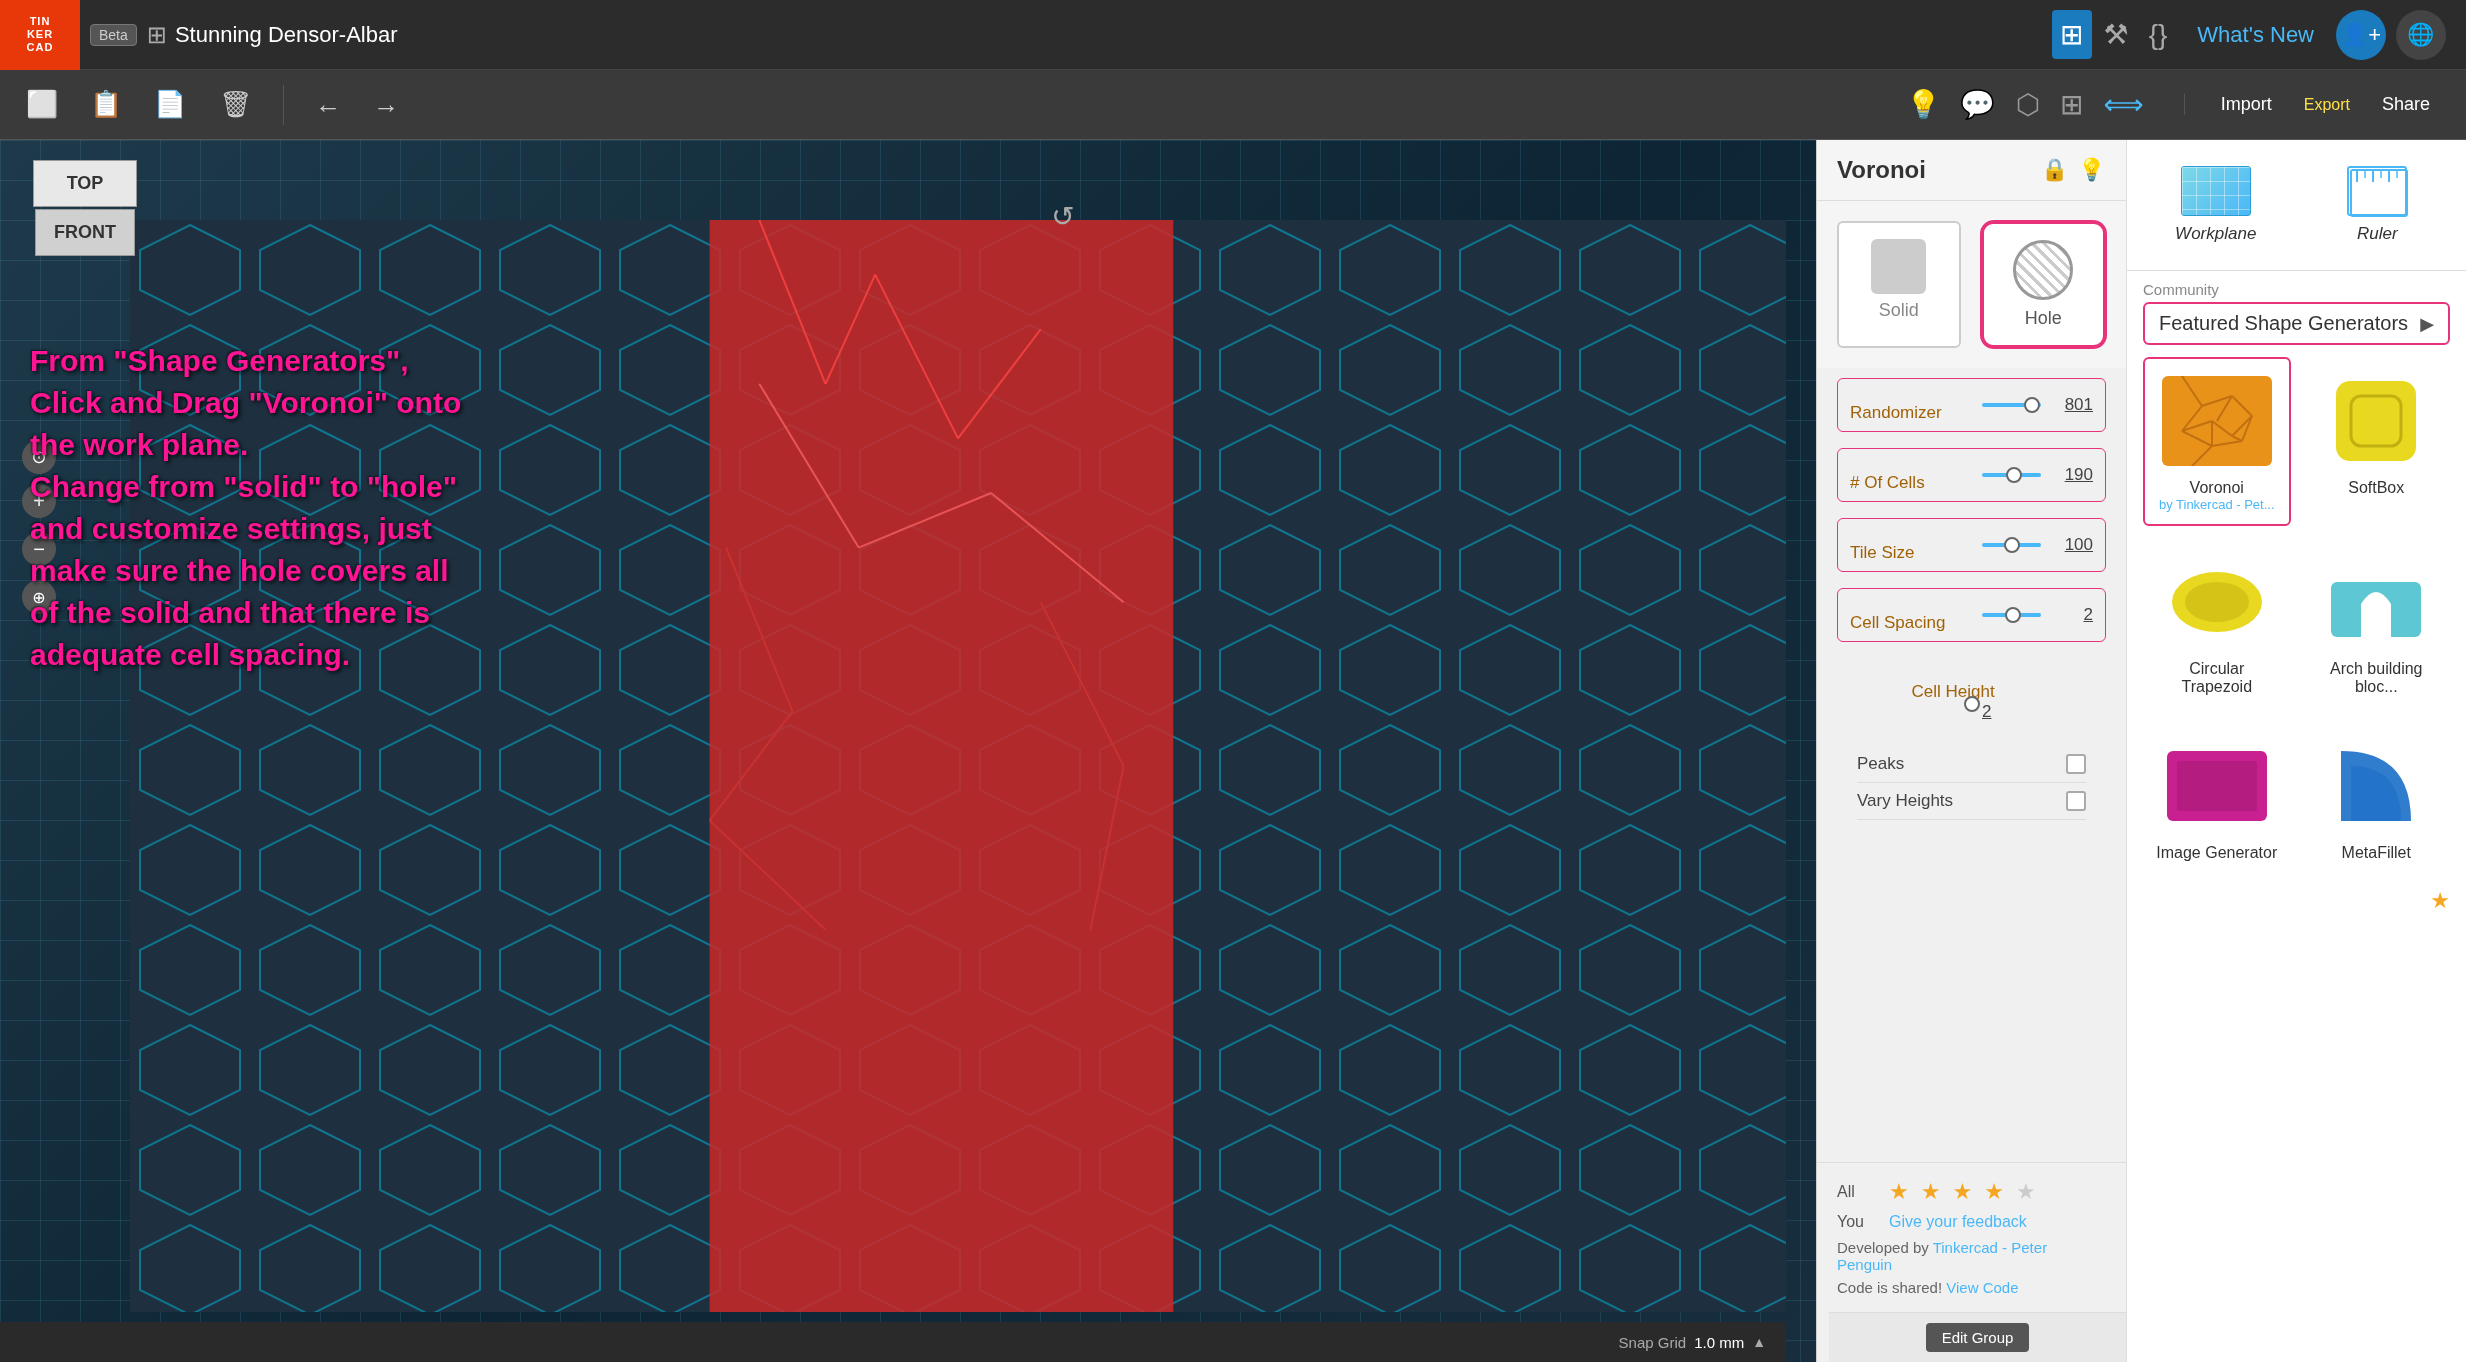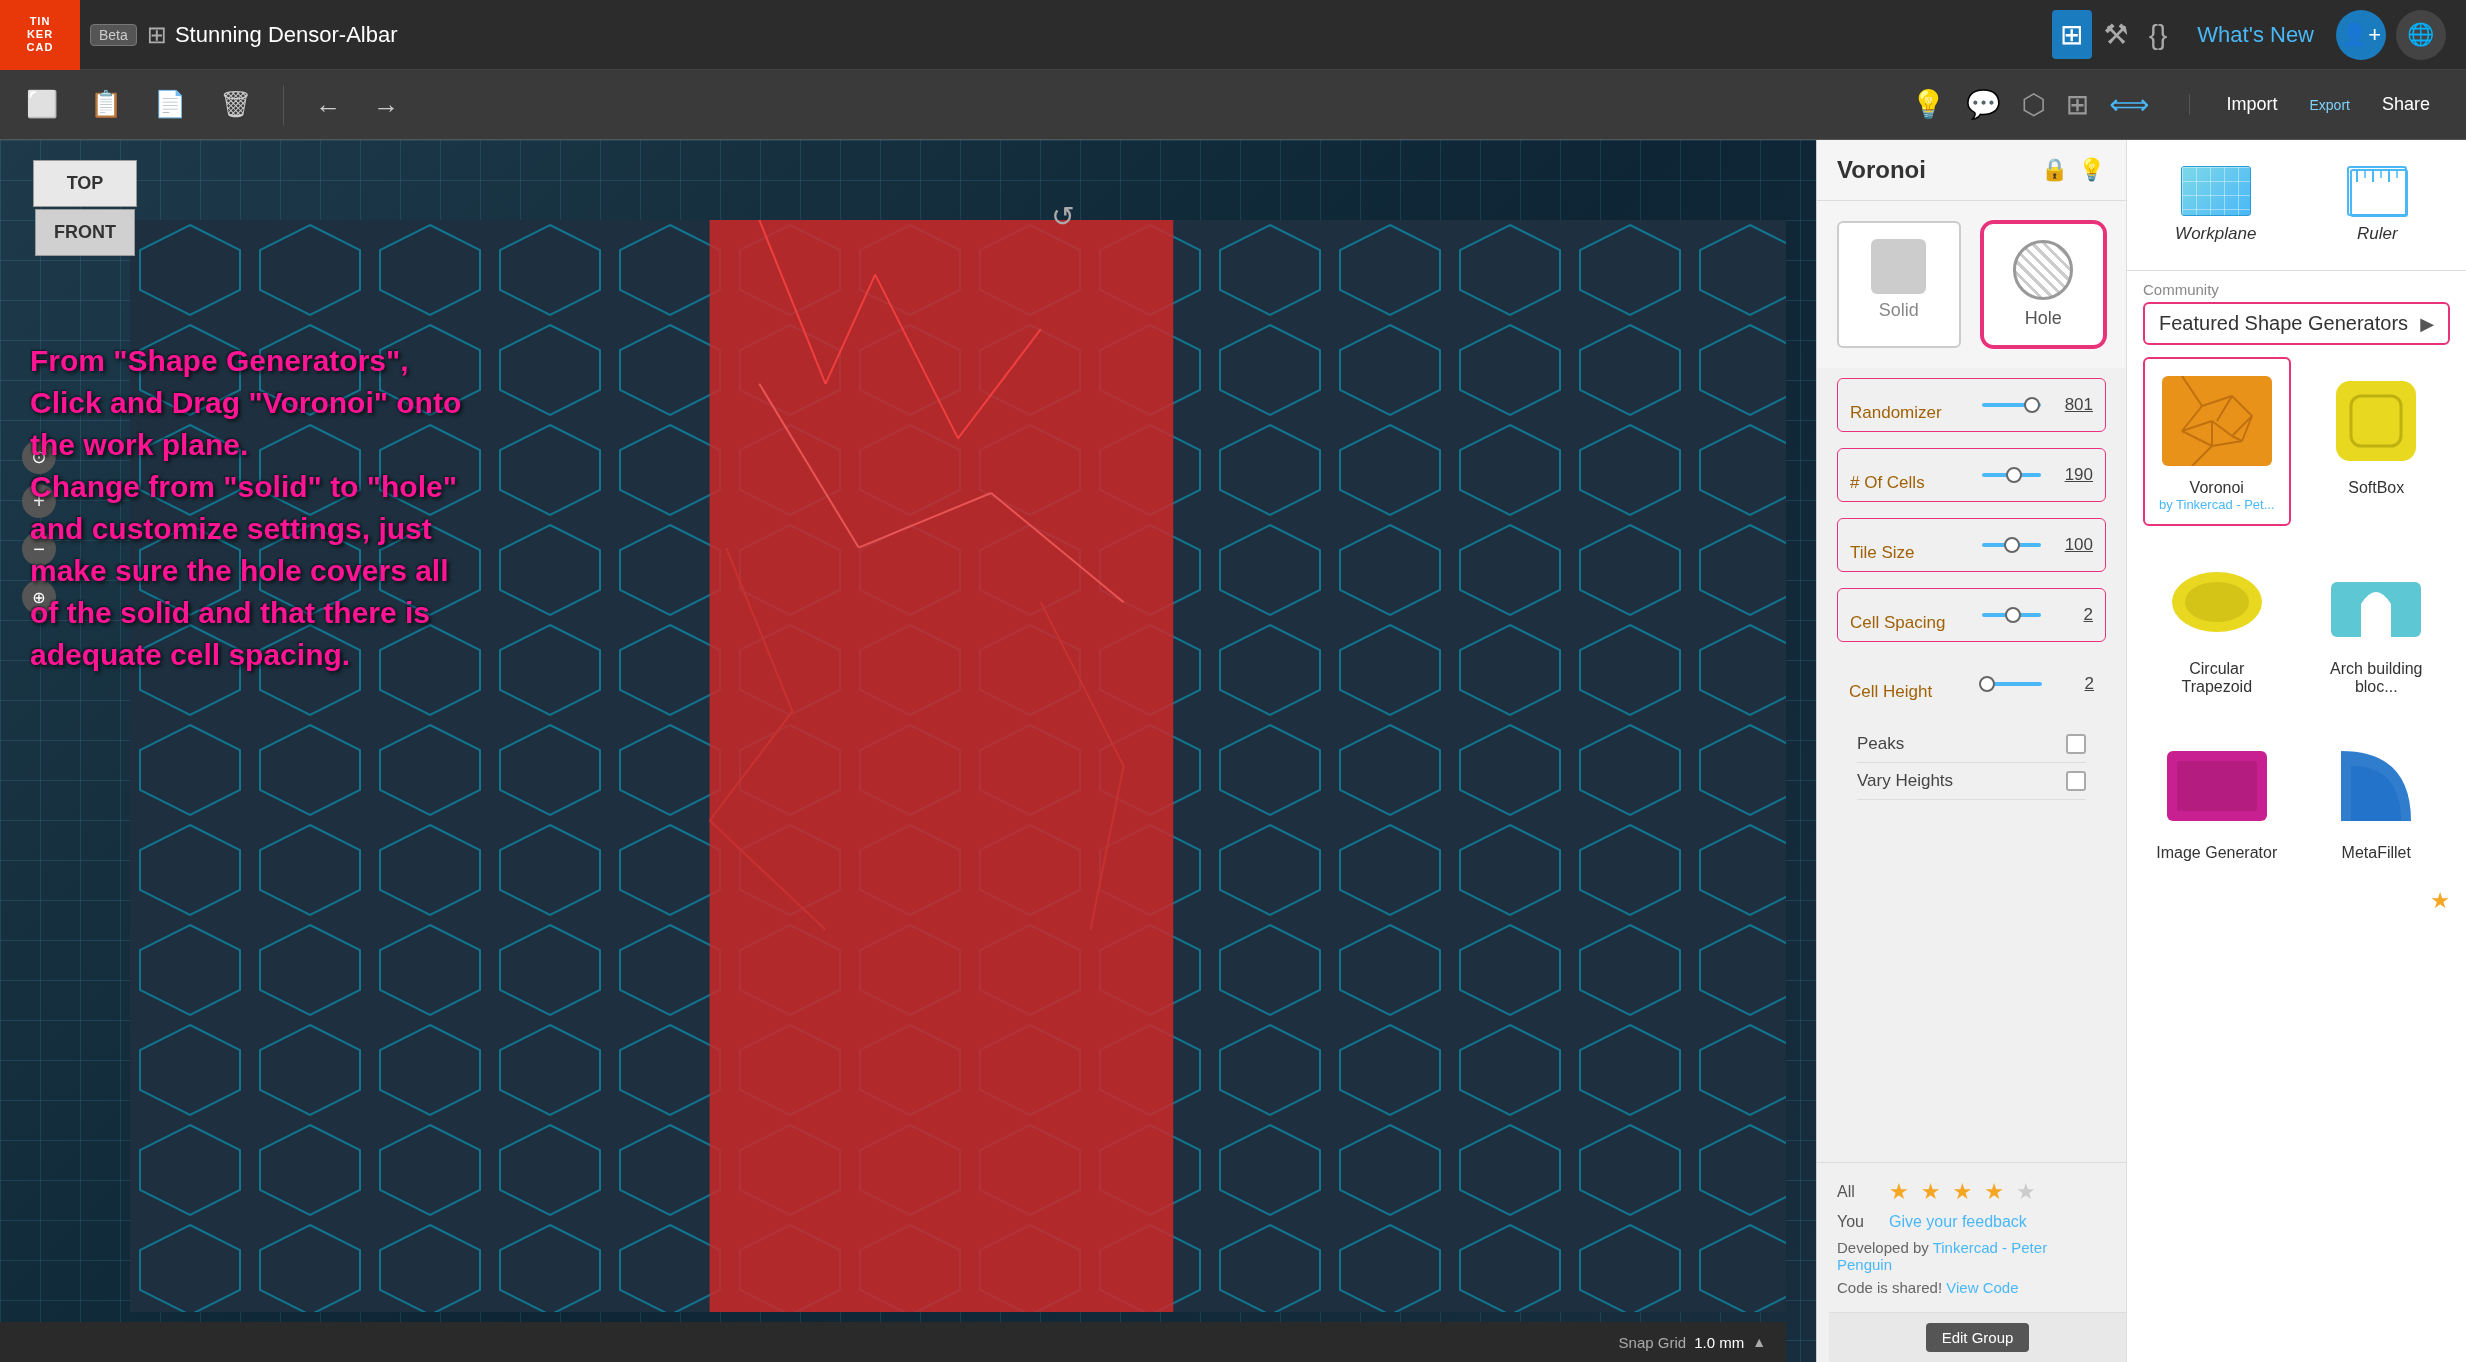--- a/index.html
+++ b/index.html
@@ -131,21 +131,21 @@
         45deg, #ccc, #ccc 3px, white 3px, white 8px
       );
     }
 
     
     .sliders-area { padding: 10px 20px; flex: 1; overflow-y: auto; }
     .slider-row {
       display: flex; align-items: center; margin-bottom: 16px;
       border: 1px solid #e8337a; border-radius: 6px; padding: 8px 12px;
     }
-    .slider-row.no-border { border: none; }
+    .slider-row.no-border { border: none; flex-direction: column; }
     .slider-label { font-size: 17px; color: #a16207; width: 120px; flex-shrink: 0; margin-top: 16px; }
     .slider-track {
       flex: 1; height: 4px; background: #4ab8f7; border-radius: 2px;
       position: relative; margin: 0 12px;
     }
     .slider-thumb {
       width: 16px; height: 16px; background: white; border: 2px solid #666;
       border-radius: 50%; position: absolute; top: -6px; cursor: pointer;
     }
     .slider-value { font-size: 17px; color: #444; width: 40px; text-align: right; text-decoration: underline; }
@@ -319,21 +319,21 @@
   <div class="toolbar-right">
     <div class="toolbar-icon">💡</div>
     <div class="toolbar-icon">💬</div>
     <div class="toolbar-icon">⬡</div>
     <div class="toolbar-icon">⊞</div>
     <div class="toolbar-icon active" style="color:#4ab8f7;">⟺</div>
   </div>
 
   <div style="display:flex; margin-left:20px; border-left:1px solid #555; padding-left:20px; gap:0;">
     <div class="toolbar-btn" style="color:white; font-size:18px; padding:0 16px;">Import</div>
-    <div class="toolbar-btn" style="color:#7dd3fc; font-size:14px; padding:0 16px;">Export</div>
+    <div class="toolbar-btn" style="color:#fde047; font-size:16px; padding:0 16px;">Export</div>
     <div class="toolbar-btn" style="color:white; font-size:18px; padding:0 16px;">Share</div>
   </div>
 </div>
 
 <div class="main-area" style="position:relative; height:calc(1362px - 140px);">
 
   <div class="canvas-area" style="position:absolute; left:0; right:340px; top:0; bottom:0;">
     <div class="canvas-grid"></div>
 
     <div style="position:absolute; top:80px; left:130px; right:340px; bottom:50px; overflow:hidden;">

